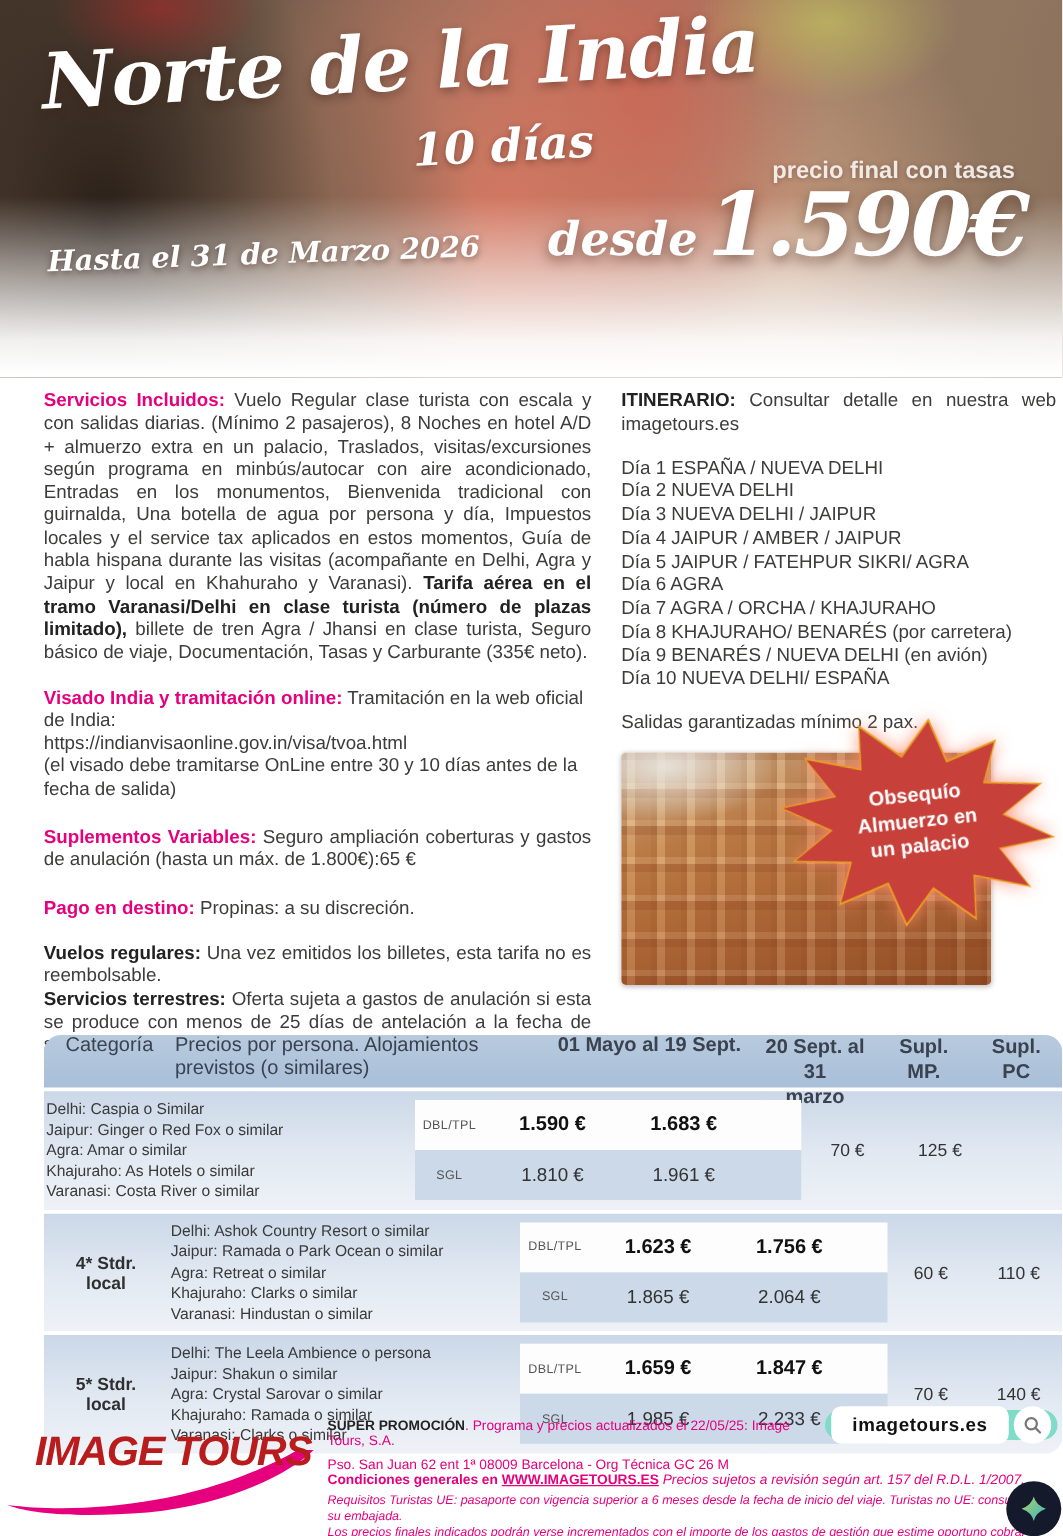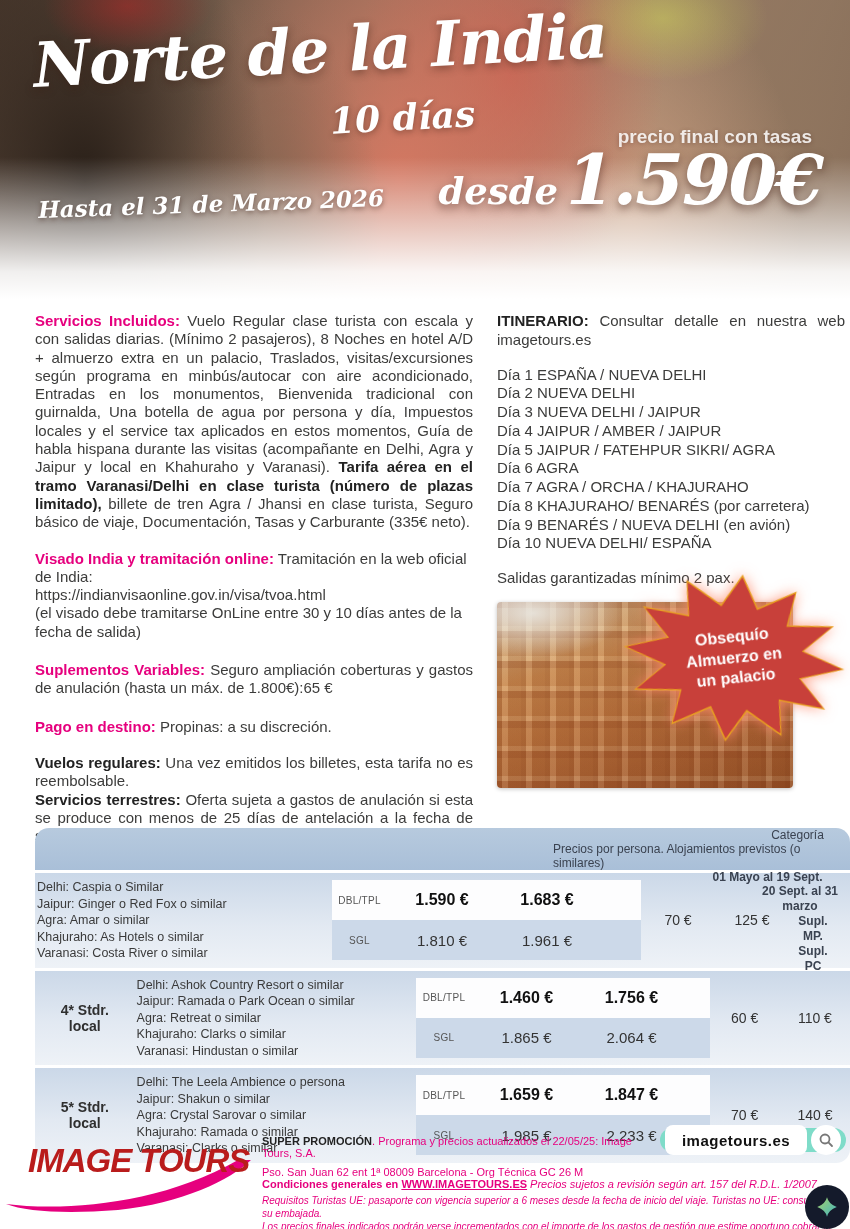--- a/index.html
+++ b/index.html
@@ -92,22 +92,22 @@
   }
   .burst-text {
     position:absolute; inset:0; display:flex; align-items:center; justify-content:center;
     color:#fff; font-weight:bold; font-size:16px; line-height:1.3; text-align:center;
     transform:rotate(-12deg); white-space:pre-line;
   }
 
   
   .price-table { position:absolute; left:35px; top:828px; width:815px; border-radius:14px; overflow:hidden; }
   .pt-header {
-    display:flex; align-items:flex-end; height:42px;
-    background:linear-gradient(180deg,#b7cade,#a9bfd8); color:#3a4250; font-size:12px;flex-direction:column;
+    display:flex; align-items:flex-start; height:42px;
+    background:linear-gradient(180deg,#b7cade,#a9bfd8); color:#3a4250; font-size:16px;
   }
   .pt-header .c-cat   { width:105px; text-align:center; }
   .pt-header .c-hot   { width:297px; text-align:left; }
   .pt-header .c-p1    { width:165px; text-align:center; font-weight:bold; }
   .pt-header .c-p2    { width:100px; text-align:center; font-weight:bold; white-space:pre-line; line-height:1.25; }
   .pt-header .c-mp    { width:74px;  text-align:center; font-weight:bold; white-space:pre-line; line-height:1.25; }
   .pt-header .c-pc    { width:74px;  text-align:center; font-weight:bold; white-space:pre-line; line-height:1.25; }
   .pt-row {
     display:flex; align-items:stretch; margin-top:3px; min-height:92px;
     background:linear-gradient(180deg,#cbd8e8 0%, #e2e9f2 55%, #eef2f7 100%);
@@ -283,21 +283,21 @@
       <div class="r-hot">
         <div>Delhi: Ashok Country Resort o similar</div>
         <div>Jaipur: Ramada o Park  Ocean o similar</div>
         <div>Agra: Retreat o similar</div>
         <div>Khajuraho: Clarks o similar</div>
         <div>Varanasi: Hindustan o similar</div>
       </div>
       <div class="r-prices">
         <div class="band dbl">
           <div class="b-label">DBL/TPL</div>
-          <div class="b-v1">1.460 €</div>
+          <div class="b-v1">1.623 €</div>
           <div class="b-v2">1.756 €</div>
         </div>
         <div class="band sgl">
           <div class="b-label">SGL</div>
           <div class="b-v1">1.865 €</div>
           <div class="b-v2">2.064 €</div>
         </div>
       </div>
       <div class="r-mp">60 €</div>
       <div class="r-pc">110 €</div>

